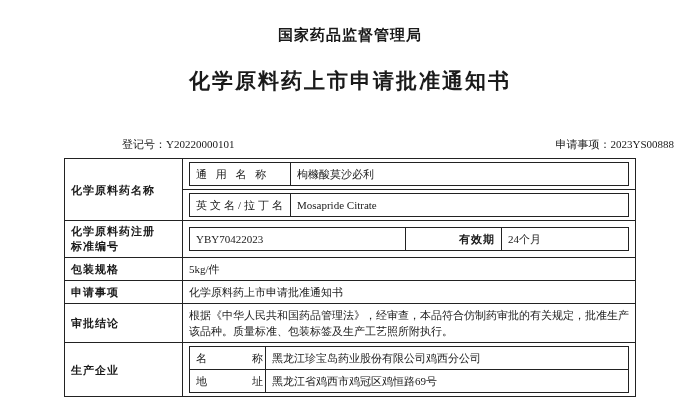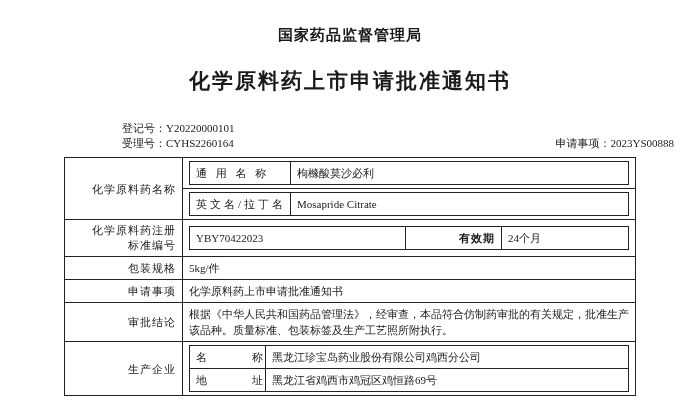--- a/index.html
+++ b/index.html
@@ -29,21 +29,21 @@
     margin-top: 26px;
   }
   .doc-title {
     text-align: center;
     font-size: 21px;
     font-weight: bold;
     letter-spacing: 2px;
     margin-top: 22px;
   }
   .meta {
-    margin-top: 26px;
+    margin-top: 42px;
     padding: 0 26px 0 122px;
     font-size: 11px;
     line-height: 15px;
     position: relative;
   }
   .meta-left div {
     white-space: nowrap;
   }
   .meta-right {
     position: absolute;
@@ -60,22 +60,22 @@
     font-size: 11px;
   }
   table.main td {
     border: 1px solid #222;
     padding: 3px 6px;
     vertical-align: middle;
     line-height: 16px;
   }
   td.label {
     width: 118px;
-    text-align: right;
-    font-weight: normal;
+    text-align: left;
+    font-weight: bold;
     letter-spacing: 1px;
     padding: 3px 2px;
   }
   td.label.two-line {
     line-height: 15px;
   }
   .sub-table {
     width: 100%;
     border-collapse: collapse;
     table-layout: fixed;
@@ -120,21 +120,20 @@
 <body>
 
 <div class="page">
 
   <div class="org-title">国家药品监督管理局</div>
   <div class="doc-title">化学原料药上市申请批准通知书</div>
 
   <div class="meta">
     <div class="meta-left">
       <div><span>登记号：</span><span>Y20220000101</span></div>
-      <div><span>受理号：</span><span>CYHS2260164</span></div>
     </div>
     <div class="meta-right"><span>申请事项：</span><span>2023YS00888</span></div>
   </div>
 
   <table class="main">
     <colgroup>
       <col style="width:118px">
       <col>
     </colgroup>
 

